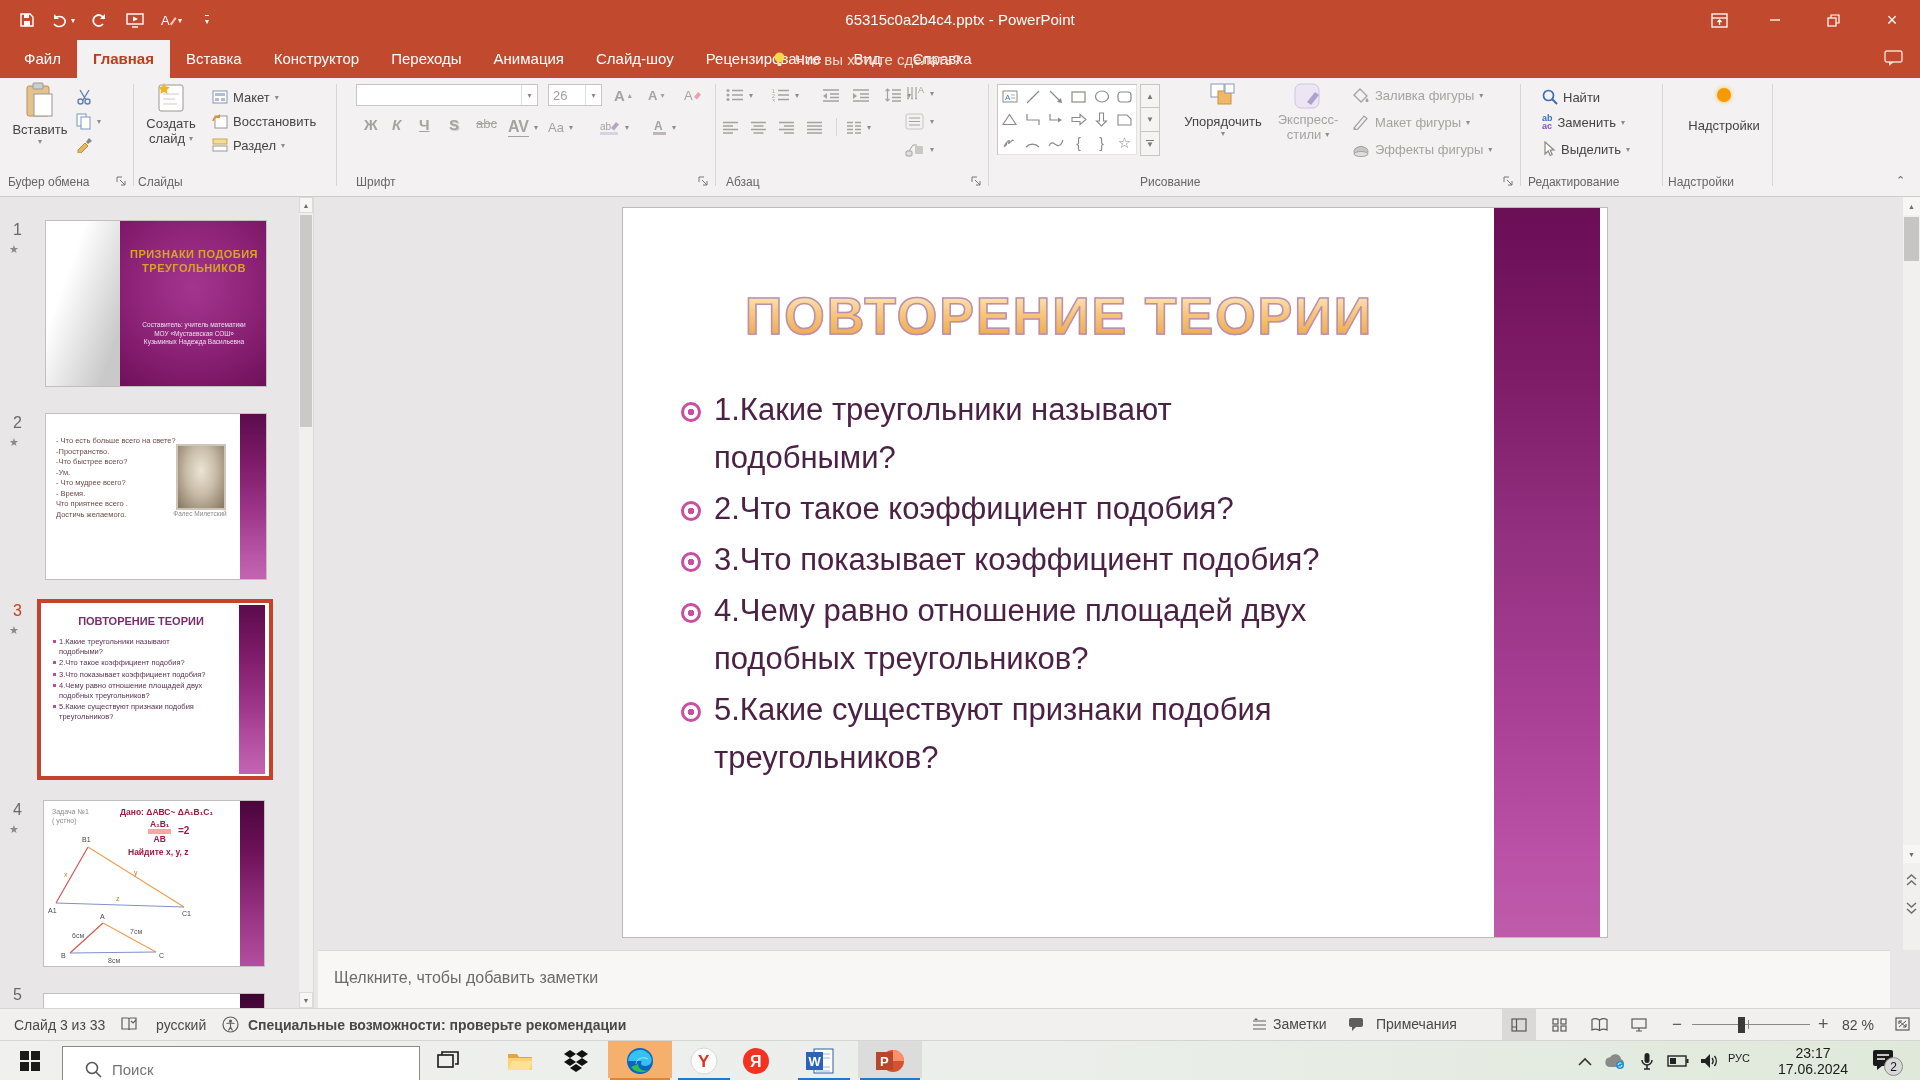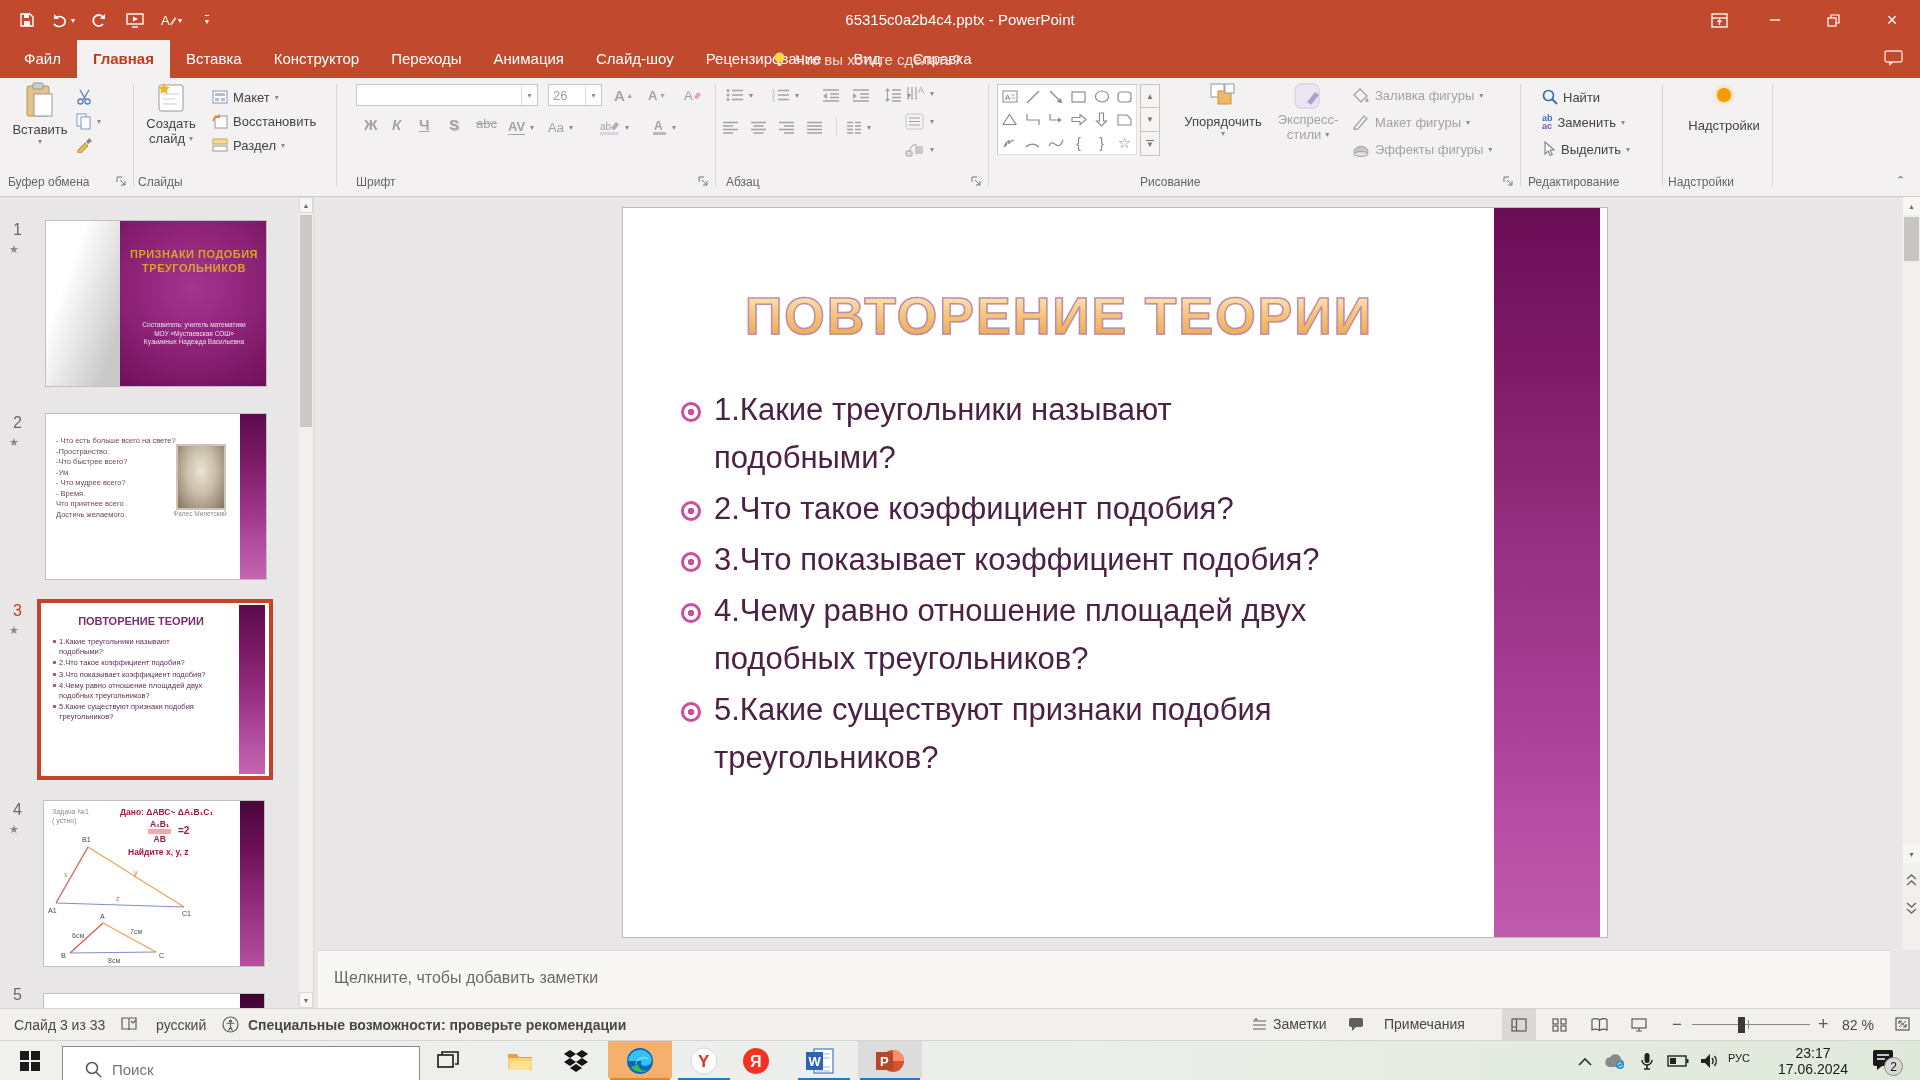--- a/index.html
+++ b/index.html
@@ -283,21 +283,21 @@
           <text x="0" y="13" font-size="13" fill="#a5a3a1" font-family="Liberation Sans,sans-serif">A</text>
           <path d="M10 10l4-5 3 2.5-4 5z" fill="#e8a0b4"></path>
         </svg>
     </div>
     <div class="fbtn ab" style="left:364px;top:38px">Ж</div>
     <div class="fbtn ab" style="left:392px;top:38px;font-style:italic">К</div>
     <div class="fbtn ab" style="left:419px;top:38px;text-decoration:underline">Ч</div>
     <div class="fbtn ab" style="left:449px;top:38px;text-shadow:1px 1px 1px #c8c6c4">S</div>
     <div class="fbtn ab" style="left:476px;top:38px;text-decoration:line-through;font-weight:normal;font-size:13px">abc</div>
     <div class="rbtn dis" style="left:508px;top:38px">
-      <span style="font-size:13px;font-weight:bold;border-bottom:1px solid #a5a3a1">AV</span>
+      <span style="font-size:16px;font-weight:bold;border-bottom:1px solid #a5a3a1">AV</span>
       <span class="car">▾</span>
     </div>
     <div class="rbtn dis" style="left:548px;top:38px">
       <span style="font-size:13px">Aa</span>
       <span class="car">▾</span>
     </div>
     <div class="rbtn" style="left:600px;top:38px">
       <svg width="20" height="16">
           <text x="0" y="11" font-size="10" fill="#a5a3a1" font-family="Liberation Sans,sans-serif">ab</text>
           <path d="M11 9l5-6 3 2.5-5 6z" fill="#b4a8c4"></path>
@@ -783,21 +783,21 @@
     </span>
     <span class="ab" style="left:248px;top:8px;font-weight:bold">Специальные возможности: проверьте рекомендации</span>
 
     <span class="ab flex" style="left:1252px;top:7px;gap:6px">
       <svg width="15" height="15">
           <path d="M1 4h13M1 8h13M1 12h13" stroke="#605e5c" stroke-width="1.2"></path>
           <path d="M4 1l2 2H2z" fill="#605e5c"></path>
         </svg>
       <span>Заметки</span>
     </span>
-    <span class="ab flex" style="left:1348px;top:7px;gap:20px">
+    <span class="ab flex" style="left:1348px;top:7px;gap:12px">
       <svg width="16" height="15">
           <rect x="1" y="1" width="14" height="9" rx="2" fill="#605e5c"></rect>
           <path d="M4 10v4l4-4z" fill="#605e5c"></path>
         </svg>
       <span>Примечания</span>
     </span>
 
     <span class="viewbtn sel" style="left:1502px">
       <svg width="16" height="14">
           <rect x="1" y="1" width="14" height="12" fill="none" stroke="#5a5856" stroke-width="1.2"></rect>

